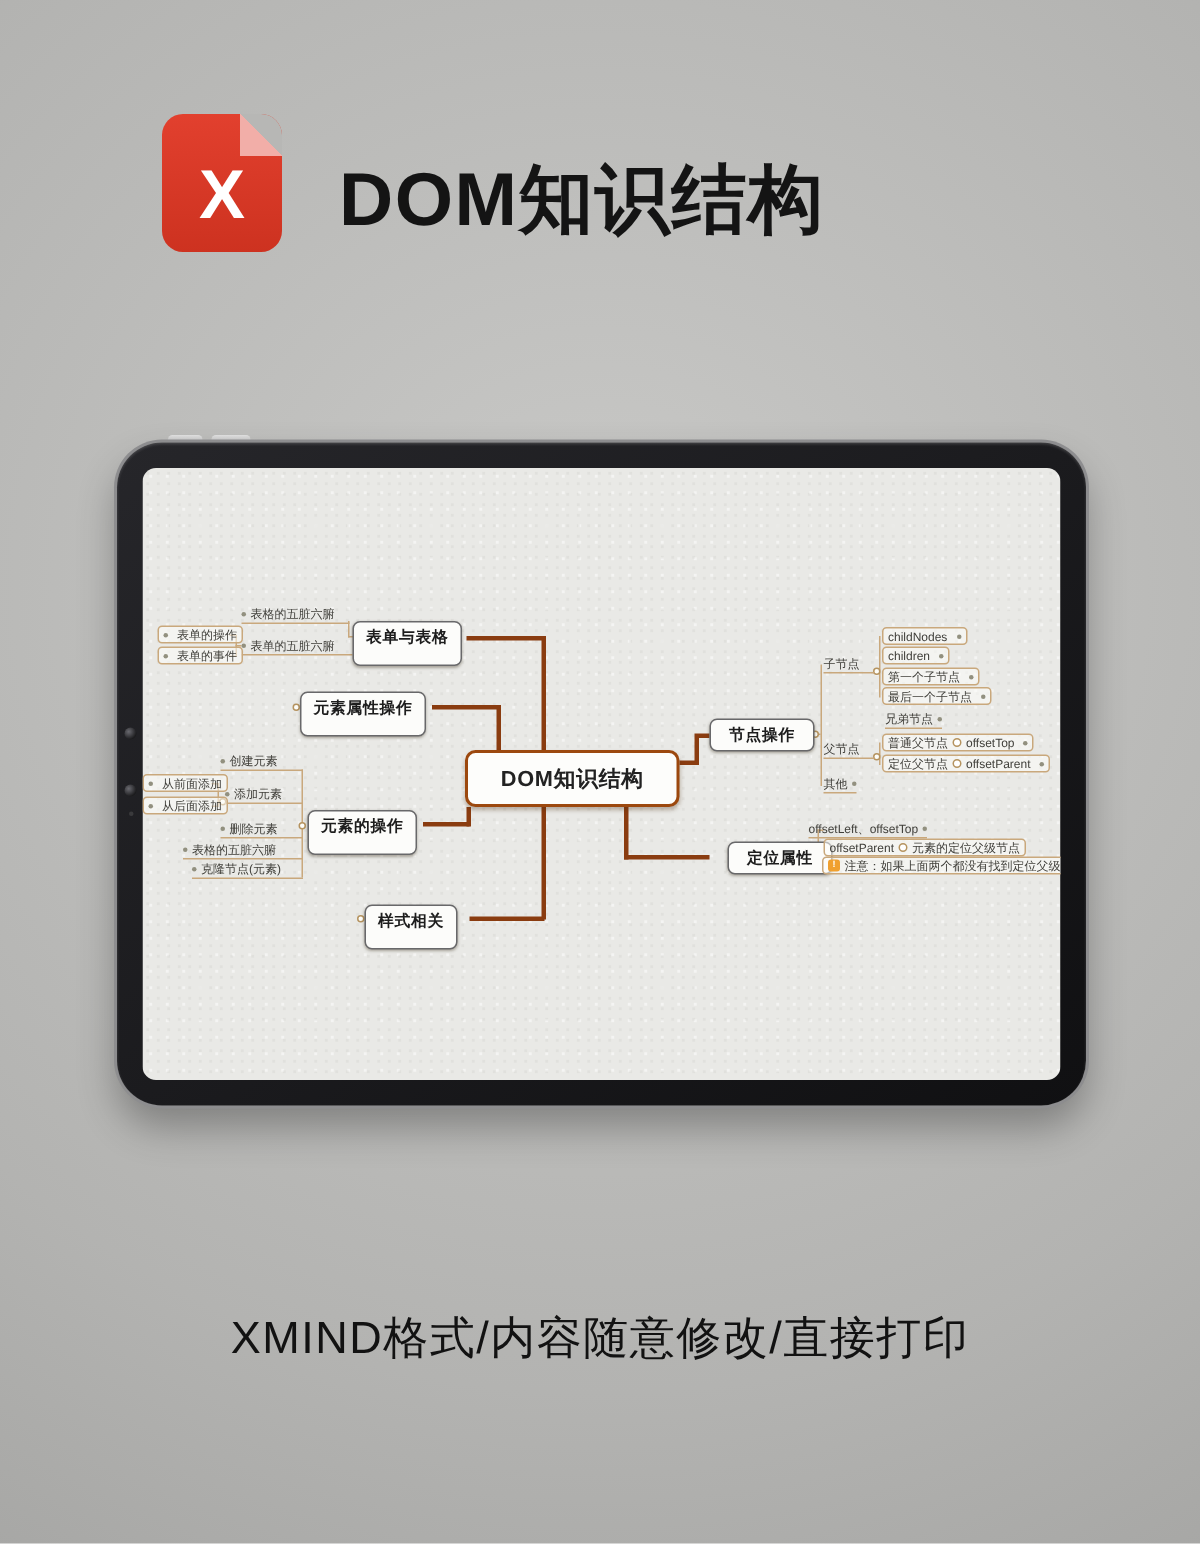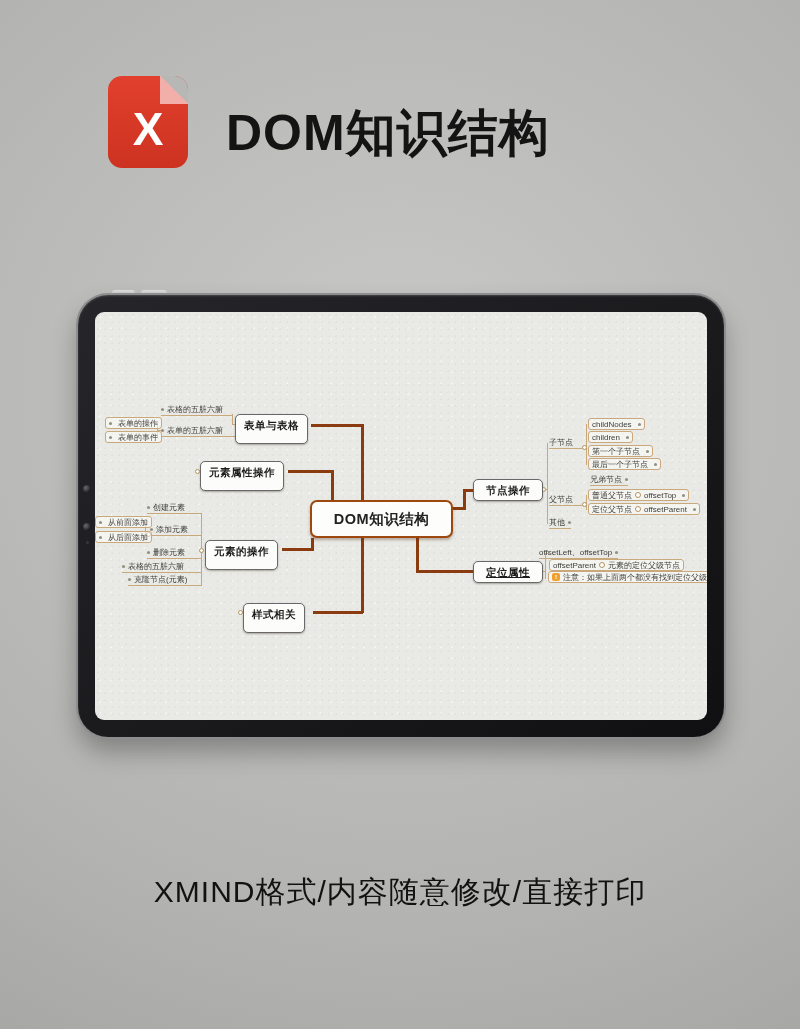--- a/index.html
+++ b/index.html
@@ -147,21 +147,21 @@
         <span class="jc"></span>
         <span>offsetTop</span>
       </div>
       <div class="sub boxed dr" style="left:493px;top:191px;">
         <span>定位父节点</span>
         <span class="jc"></span>
         <span>offsetParent</span>
       </div>
       <div class="sub dr" style="left:454px;top:205px;">其他</div>
 
-      <div class="node wide" style="left:378px;top:249px;text-decoration:underline;">定位属性</div>
+      <div class="node wide" style="left:390px;top:249px;">定位属性</div>
       <div class="sub dr" style="left:444px;top:235px;">offsetLeft、offsetTop</div>
       <div class="sub boxed" style="left:454px;top:247px;">
         <span>offsetParent</span>
         <span class="jc"></span>
         <span>元素的定位父级节点</span>
       </div>
       <div class="sub boxed" style="left:453px;top:259px;">
         <span class="noteicon">!</span>
         <span>注意：如果上面两个都没有找到定位父级，则</span>
       </div>

